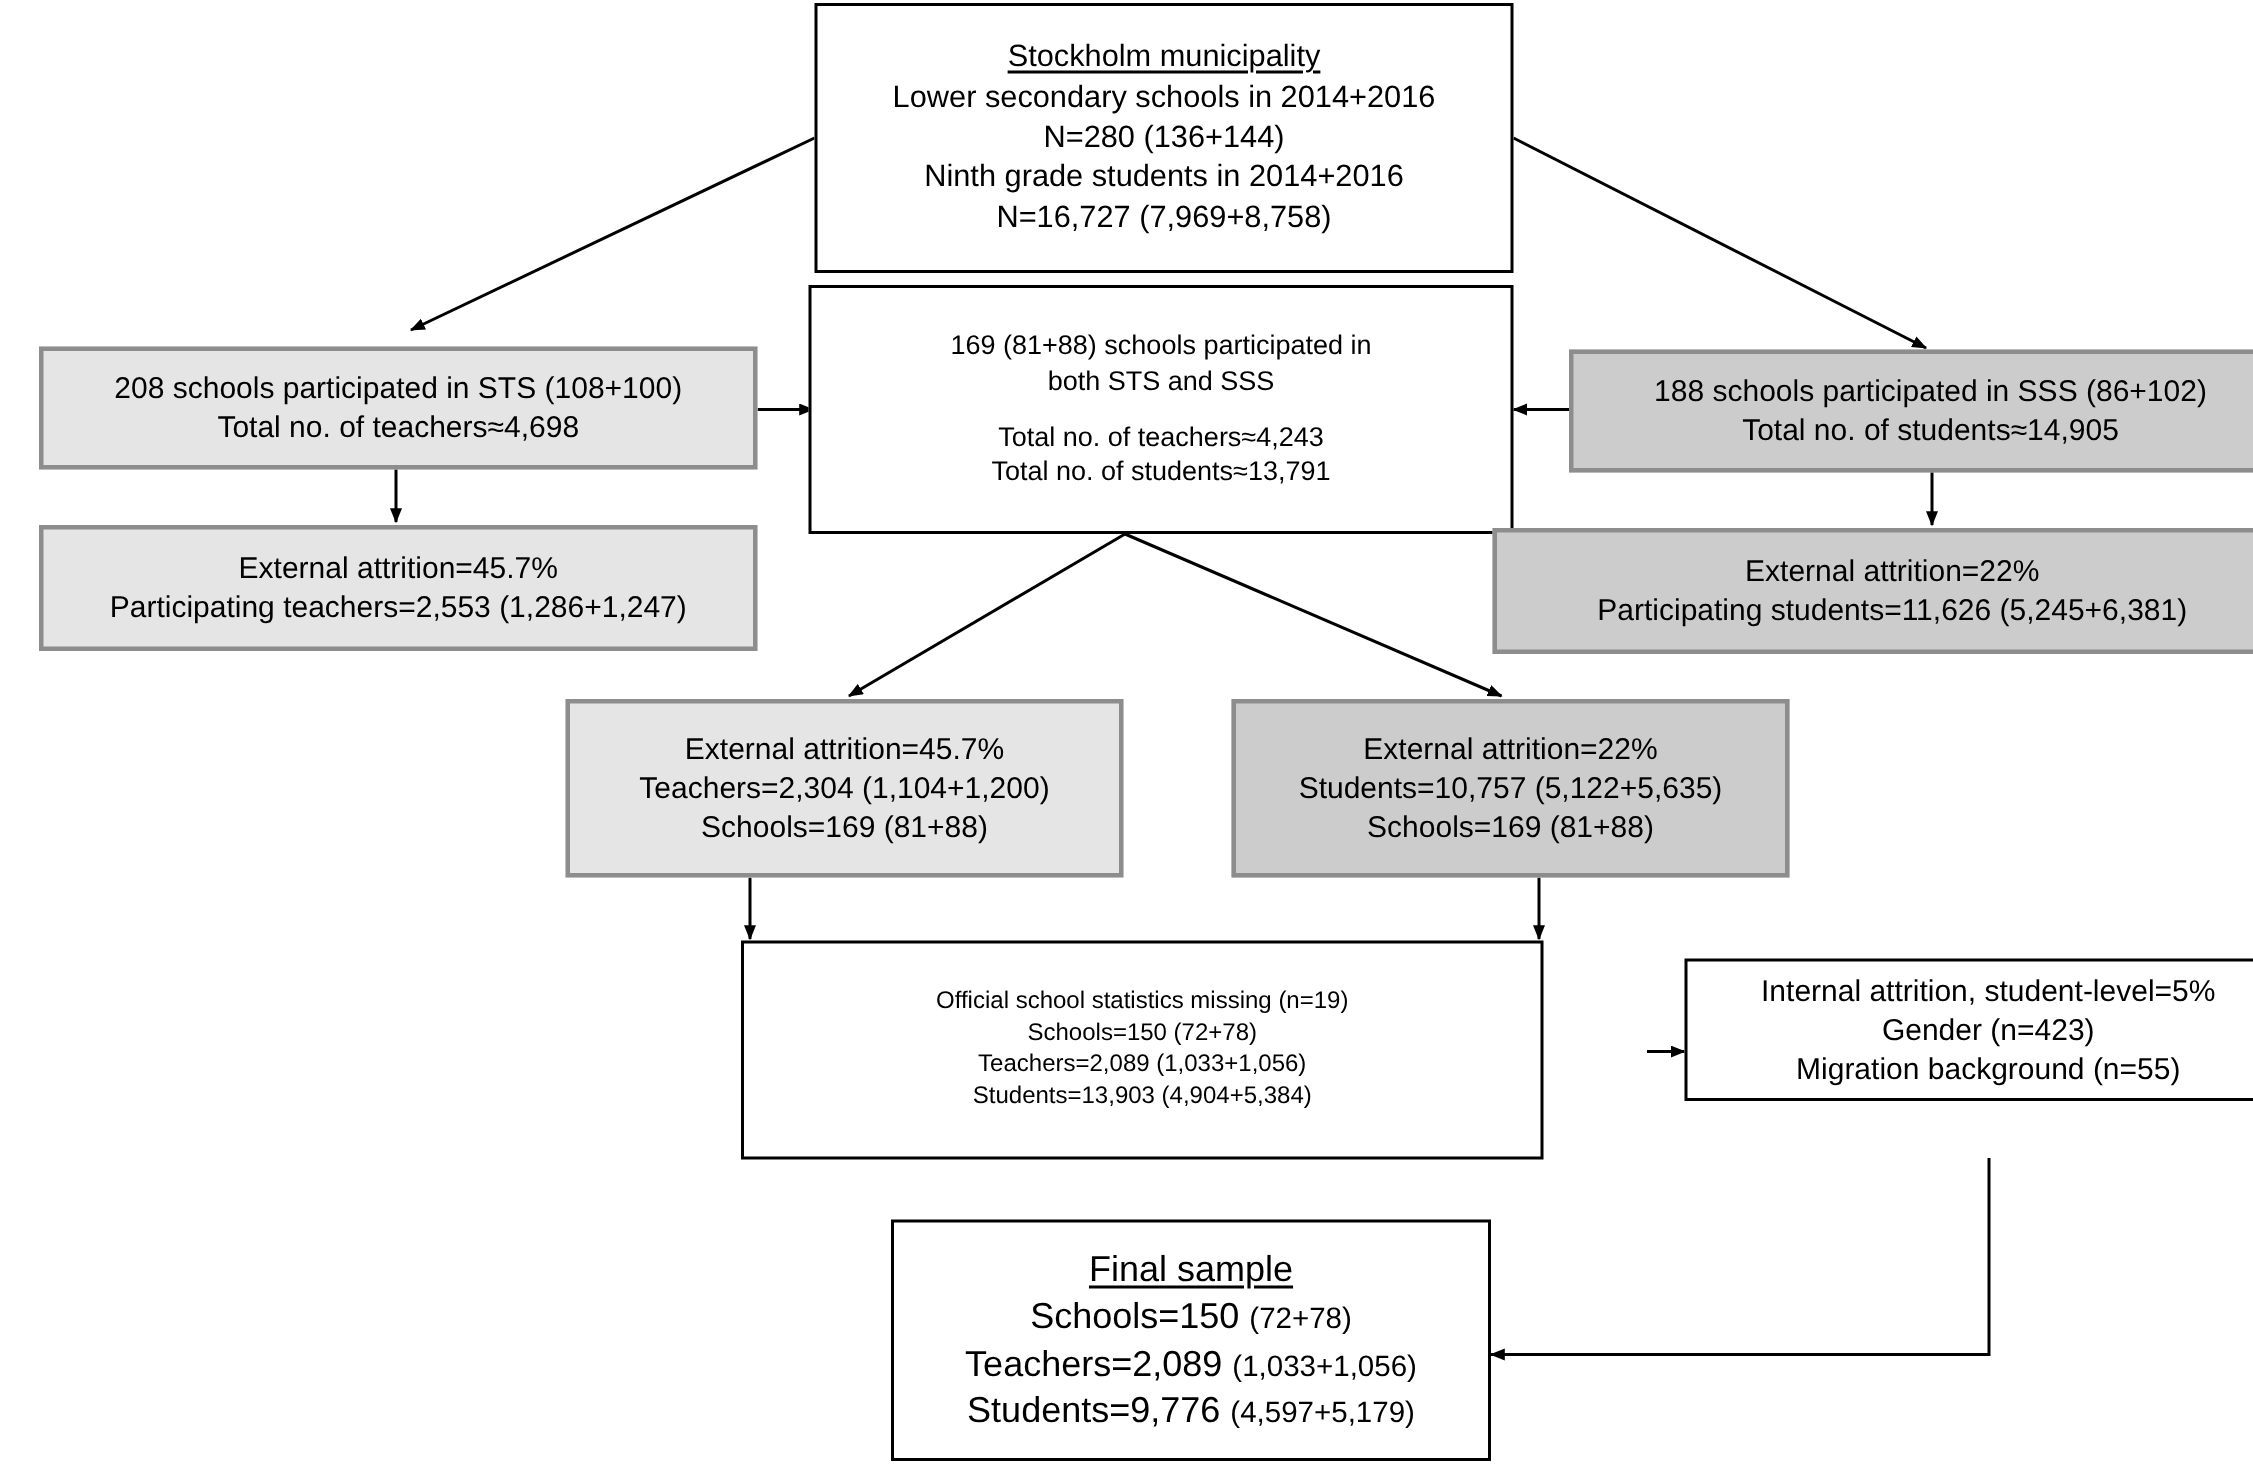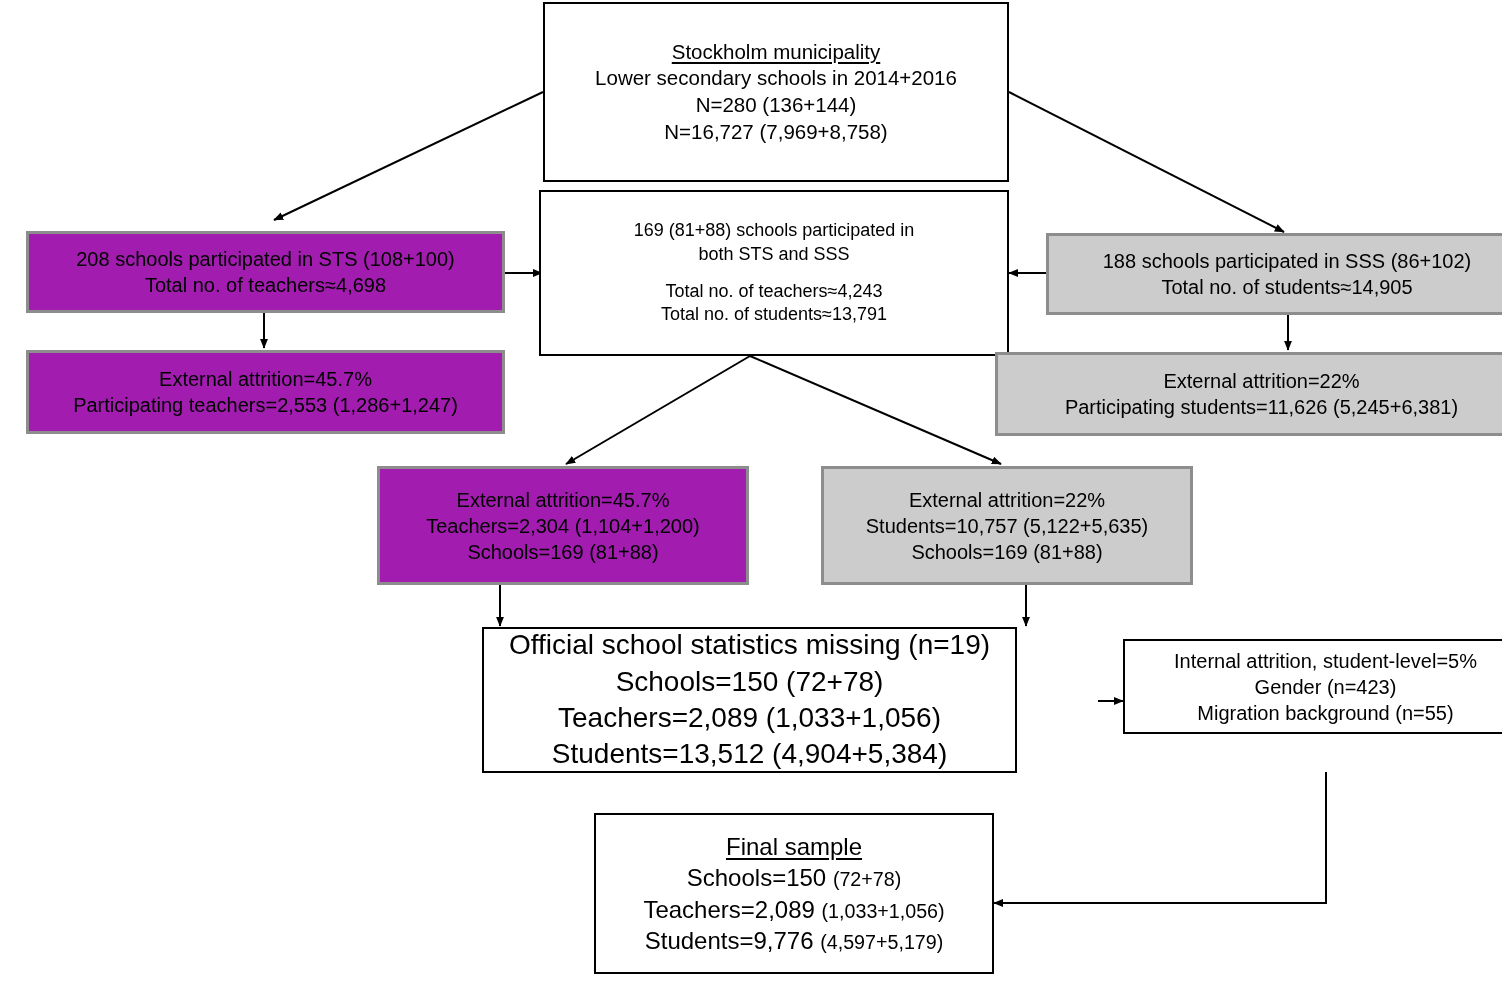--- a/index.html
+++ b/index.html
@@ -3,21 +3,21 @@
 <meta charset="utf-8">
 <style>
   html,body{margin:0;padding:0;background:#ffffff;}
   body{font-family:"Liberation Sans","DejaVu Sans",sans-serif;color:#000;}
   #canvas{position:relative;width:1502px;height:989px;background:#ffffff;overflow:hidden;margin-left:26px;}
   svg.connectors{position:absolute;left:0;top:0;width:1502px;height:989px;pointer-events:none;}
   .box{position:absolute;box-sizing:border-box;display:flex;flex-direction:column;
        align-items:center;justify-content:center;text-align:center;line-height:1.30;}
   .box .ln{display:block;white-space:nowrap;}
   .b-white{background:#ffffff;border:2.5px solid #000000;}
-  .b-light{background:#a21caf;border:3px solid #8d8d8d;}
+  .b-light{background:#e5e5e5;border:3px solid #8d8d8d;}
   .b-dark{background:#cccccc;border:3px solid #8d8d8d;text-align:right;}
   .hdr{text-decoration:underline;text-underline-offset:3px;}
   .sm{font-size:0.82em;}
   .gap{height:0.75em;}
 </style>
 </head>
 <body>
 
 <div id="canvas">
 
@@ -50,20 +50,21 @@
 
     <line x1="1072" y1="701" x2="1097" y2="701" stroke="#000" stroke-width="2" marker-end="url(#ah)"></line>
 
     <path d="M1300,772 L1300,903 L968,903" fill="none" stroke="#000" stroke-width="2" marker-end="url(#ah)"></path>
   </svg>
 
   <div class="box b-white" style="left:517px;top:2px;width:466px;height:180px;font-size:20.5px;">
     <span class="ln hdr">Stockholm municipality</span>
     <span class="ln">Lower secondary schools in 2014+2016</span>
     <span class="ln">N=280 (136+144)</span>
+    <span class="ln">Ninth grade students in 2014+2016</span>
     <span class="ln">N=16,727 (7,969+8,758)</span>
   </div>
 
   <div class="box b-white" style="left:513px;top:190px;width:470px;height:166px;font-size:18px;">
     <span class="ln">169 (81+88) schools participated in</span>
     <span class="ln">both STS and SSS</span>
     <span class="gap"></span>
     <span class="ln">Total no. of teachers≈4,243</span>
     <span class="ln">Total no. of students≈13,791</span>
   </div>
@@ -93,25 +94,25 @@
     <span class="ln">Teachers=2,304 (1,104+1,200)</span>
     <span class="ln">Schools=169 (81+88)</span>
   </div>
 
   <div class="box b-dark" style="left:795px;top:466px;width:372px;height:119px;font-size:20px;">
     <span class="ln">External attrition=22%</span>
     <span class="ln">Students=10,757 (5,122+5,635)</span>
     <span class="ln">Schools=169 (81+88)</span>
   </div>
 
-  <div class="box b-white" style="left:456px;top:627px;width:535px;height:146px;font-size:28px;">
+  <div class="box b-white" style="left:468px;top:627px;width:535px;height:146px;font-size:16px;">
     <span class="ln">Official school statistics missing (n=19)</span>
     <span class="ln">Schools=150 (72+78)</span>
     <span class="ln">Teachers=2,089 (1,033+1,056)</span>
-    <span class="ln">Students=13,512 (4,904+5,384)</span>
+    <span class="ln">Students=13,903 (4,904+5,384)</span>
   </div>
 
   <div class="box b-white" style="left:1097px;top:639px;width:405px;height:95px;font-size:20px;">
     <span class="ln">Internal attrition, student-level=5%</span>
     <span class="ln">Gender (n=423)</span>
     <span class="ln">Migration background (n=55)</span>
   </div>
 
   <div class="box b-white" style="left:568px;top:813px;width:400px;height:161px;font-size:24px;">
     <span class="ln hdr">Final sample</span>

